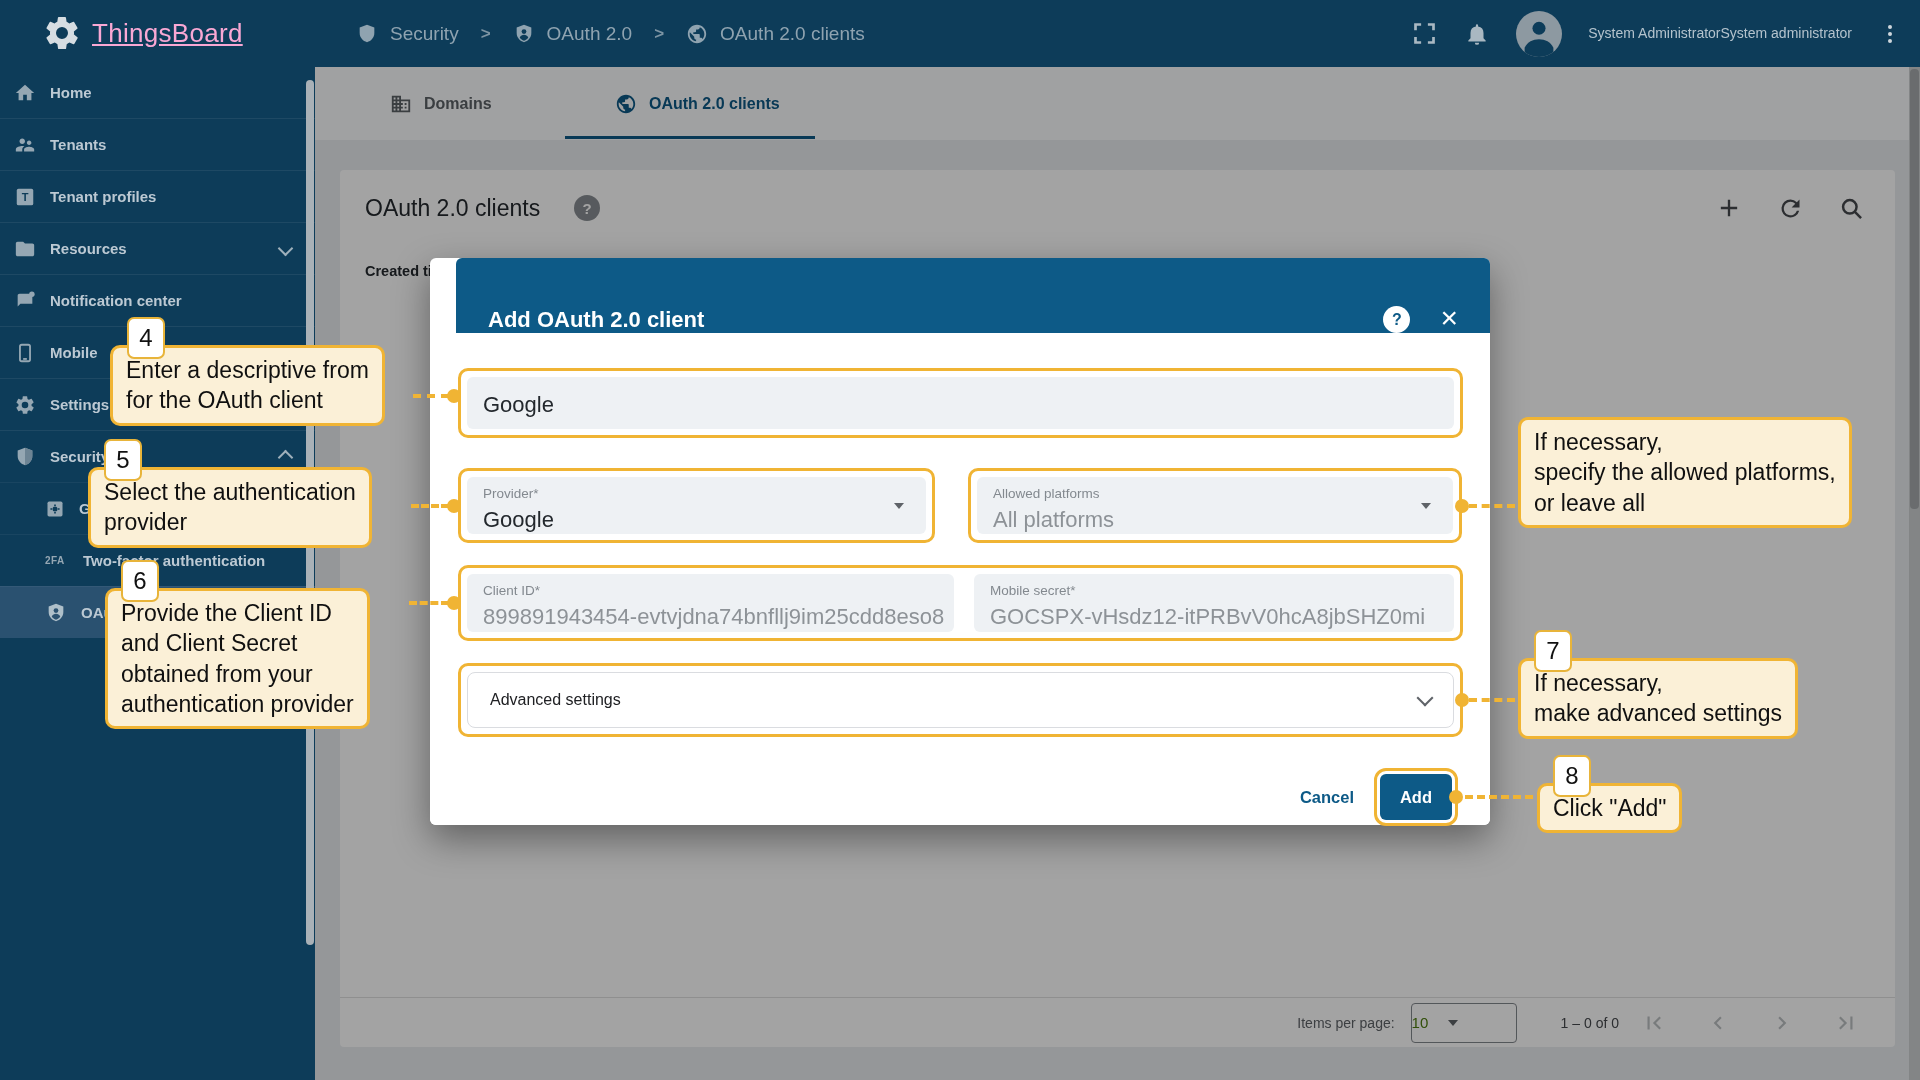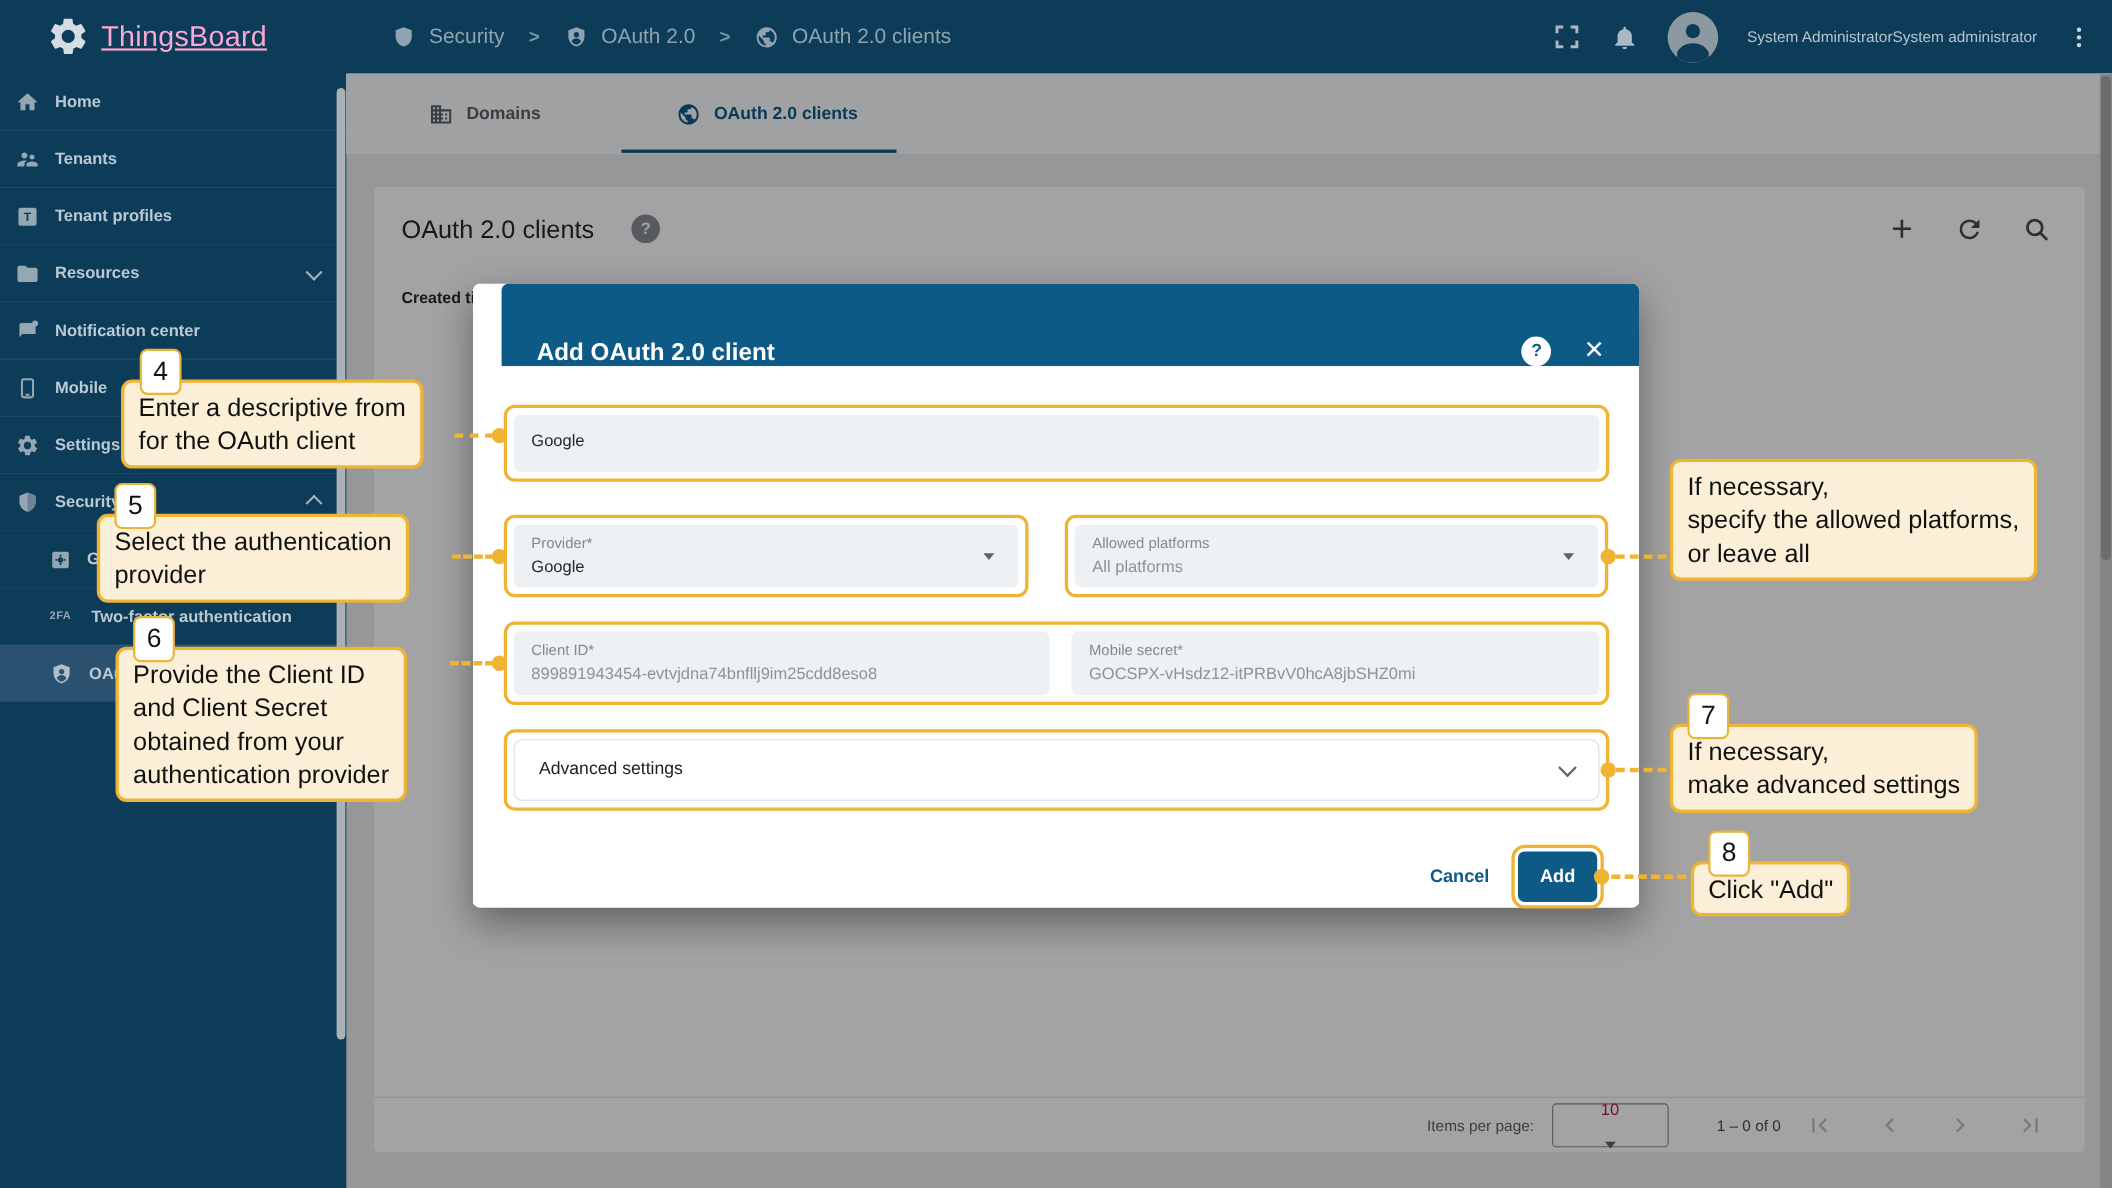--- a/index.html
+++ b/index.html
@@ -37,41 +37,41 @@
   .card{position:absolute;left:25px;top:103px;width:1555px;height:877px;background:#ffffff;border-radius:4px;}
   .card-title-row{position:absolute;left:25px;top:14px;right:30px;height:48px;display:flex;align-items:center;}
   .page-title{font-size:23px;color:#24292e;}
   .help-circle{width:26px;height:26px;border-radius:50%;background:#898e93;color:#fff;font-size:15px;font-weight:700;
     display:flex;align-items:center;justify-content:center;margin-left:34px;}
   .card-actions{margin-left:auto;display:flex;align-items:center;gap:34px;}
   .col-header{position:absolute;left:25px;top:93px;font-size:14.5px;font-weight:700;color:#24292e;}
   .paginator{position:absolute;left:0;right:0;bottom:0;height:49px;border-top:1px solid #e0e0e0;
     display:flex;align-items:center;justify-content:flex-end;padding-right:14px;color:#5f6368;font-size:14px;}
   .pp-select{margin-left:16px;width:104px;height:38px;border:1px solid #83888d;border-radius:4px;
-    display:flex;align-items:center;justify-content:center;gap:20px;color:#be185d;font-size:15px;flex-direction:column;}
+    display:flex;align-items:center;gap:20px;color:#4d7c0f;font-size:15px;}
   .tri-down{width:0;height:0;border-left:5px solid transparent;border-right:5px solid transparent;border-top:6px solid #5f6368;}
   .range{margin:0 22px 0 44px;color:#46494d;}
   .pager{display:flex;align-items:center;gap:38px;margin-right:22px;}
   .page-scroll{position:absolute;right:0;top:0;bottom:0;width:11px;background:#cdd0d2;}
   .page-scroll-thumb{position:absolute;right:1px;top:2px;width:9px;height:440px;background:#a6aaad;border-radius:4px;}
   
   .overlay{position:absolute;left:315px;top:67px;right:0;bottom:0;background:rgba(0,0,0,.36);z-index:5;}
   .modal{position:absolute;left:430px;top:258px;width:1060px;height:567px;border-radius:6px;overflow:visible;
     box-shadow:0 14px 36px rgba(0,0,0,.4);z-index:10;background:#fff;}
   .modal-header{position:absolute;left:0;top:0;right:0;height:75px;background:#0d5a87;border-radius:6px 6px 0 0;
     display:flex;align-items:flex-end;padding:0 32px;box-sizing:border-box;margin-left:26px;}
   .modal-title{flex:1;color:#fff;font-size:22px;font-weight:700;}
   .modal-help{width:27px;height:27px;border-radius:50%;background:#fff;color:#0d5a87;font-size:16px;font-weight:700;
     display:flex;align-items:center;justify-content:center;margin-right:30px;}
   .modal-close{color:#fff;font-size:30px;line-height:1;font-weight:400;}
   .modal-body{position:absolute;left:0;top:75px;right:0;bottom:0;background:#fff;border-radius:0 0 6px 6px;}
   .hl{position:absolute;border:3px solid #f0b434;border-radius:10px;box-sizing:border-box;}
   .finput{position:absolute;left:6px;top:6px;right:6px;bottom:6px;background:#eef1f4;border-radius:6px;padding:9px 0 0 16px;box-sizing:border-box;}
   .flabel{font-size:13.5px;color:#83898f;}
-  .fvalue{font-size:15px;color:#23282d;margin-top:6px;}
+  .fvalue{font-size:22px;color:#23282d;margin-top:6px;}
   .fvalue.gray{color:#8d9297;}
   .sel-arrow{position:absolute;right:22px;top:50%;margin-top:-3px;}
   .adv-inner{position:absolute;left:6px;top:6px;right:6px;bottom:6px;background:#fff;border:1px solid #dadce0;border-radius:8px;
     display:flex;align-items:center;padding:0 22px;font-size:16px;color:#202124;box-sizing:border-box;}
   .adv-chev{margin-left:auto;width:10px;height:10px;border-right:2px solid #5f6368;border-bottom:2px solid #5f6368;transform:rotate(45deg);margin-top:-5px;}
   .btn-cancel{position:absolute;right:136px;top:441px;height:46px;line-height:46px;color:#0d5a87;font-size:16.5px;font-weight:700;}
   .btn-add{position:absolute;right:38px;top:441px;width:72px;height:46px;background:#0d5a87;border-radius:6px;color:#fff;
     font-size:16.5px;font-weight:700;display:flex;align-items:center;justify-content:center;
     outline:3px solid #f0b434;outline-offset:3px;}
   

